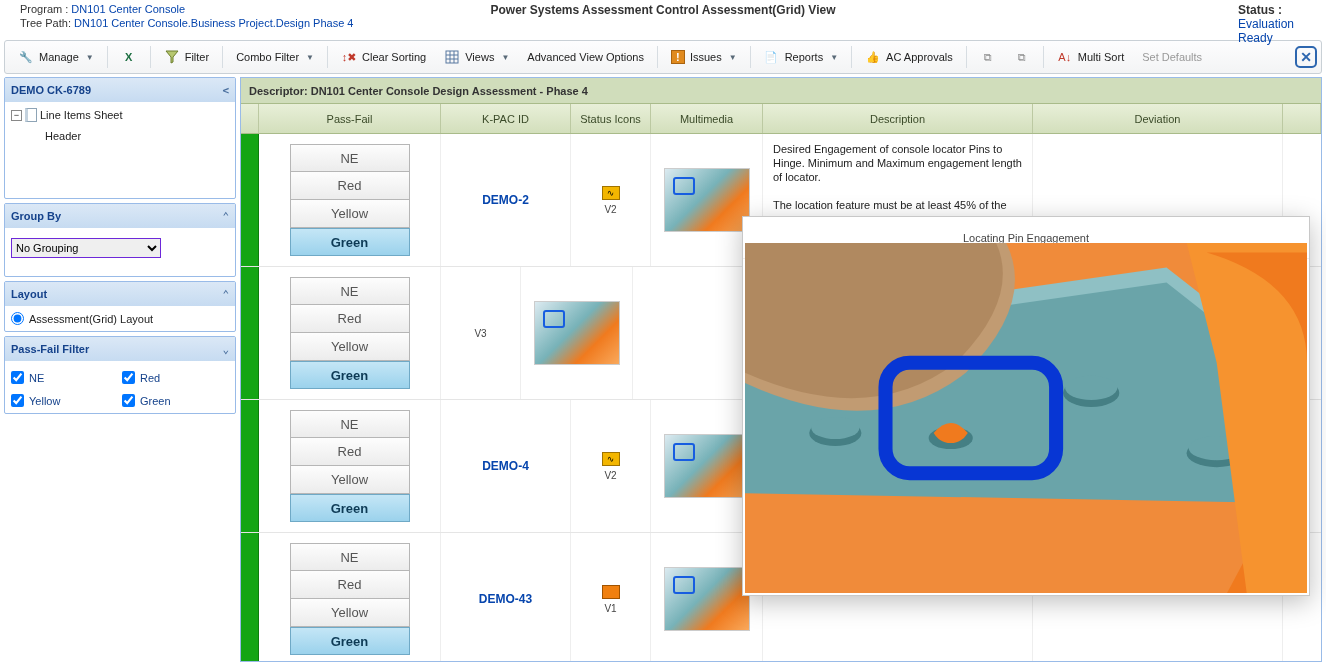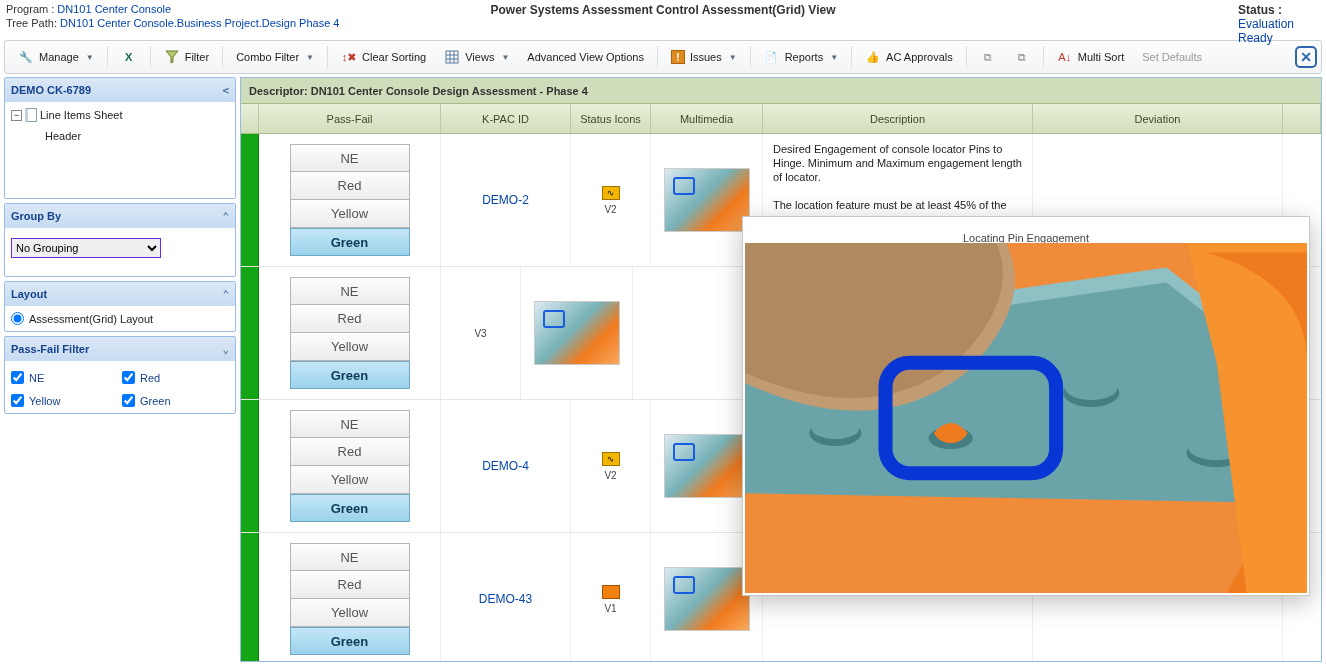--- a/index.html
+++ b/index.html
@@ -9,21 +9,21 @@
   color: #222;
   width: 1326px;
   height: 666px;
   overflow: hidden;
   position: relative;
 }
 
 
 .topbar {
   height: 38px;
-  padding: 2px 6px 0 6px;
+  padding: 2px 6px 0 20px;
   line-height: 14px;
   position: relative;
 }
 .topbar .prog-line, .topbar .tree-line { font-size: 11px; }
 .topbar .lbl { color: #333; }
 .topbar a { color: #0645ad; text-decoration: none; }
 .topbar .title {
   position: absolute;
   left: 0; right: 0; top: 3px;
   text-align: center;
@@ -145,21 +145,21 @@
   font-size: 13px; color: #555;
   cursor: pointer;
 }
 .pfbtn + .pfbtn { border-top: none; }
 .pfbtn.sel {
   background: linear-gradient(#c4e6f6, #9bd2ec);
   border: 1px solid #6fa9c6;
   color: #0d3a55; font-weight: bold;
   border-top: 1px solid #6fa9c6 !important;
 }
-.kpac { width:130px; color:#0645ad; font-weight:normal; font-size:12px; }
+.kpac { width:130px; color:#0645ad; font-weight:bold; font-size:12px; }
 .status { width:80px; flex-direction:column; gap:4px; }
 .status .sicon { width:18px; height:14px; background:#f3b600; border:1px solid #a07300; display:flex; align-items:center; justify-content:center; font-size:9px; color:#000;}
 .status .siconO { width:18px; height:14px; background:#f08010; border:1px solid #a05300;}
 .status .ver { font-size:10px; color:#444; }
 .mm { width:112px; }
 .mm .thumb { width: 86px; height: 64px; border:1px solid #ccc; background: linear-gradient(135deg,#dbeaf0 0%, #77b2b8 45%, #f07a1e 70%, #f9a95c 100%); position:relative; overflow:hidden;}
 .mm .thumb::after { content:''; position:absolute; width:18px; height:14px; border:2px solid #175de0; border-radius:3px; top:8px; left:8px; }
 .desc { width:270px; text-align:left; align-items:flex-start; justify-content:flex-start; font-size:11px; line-height:14px; padding:8px 10px; white-space: pre-wrap;}
 .dev { width:250px; }
 

